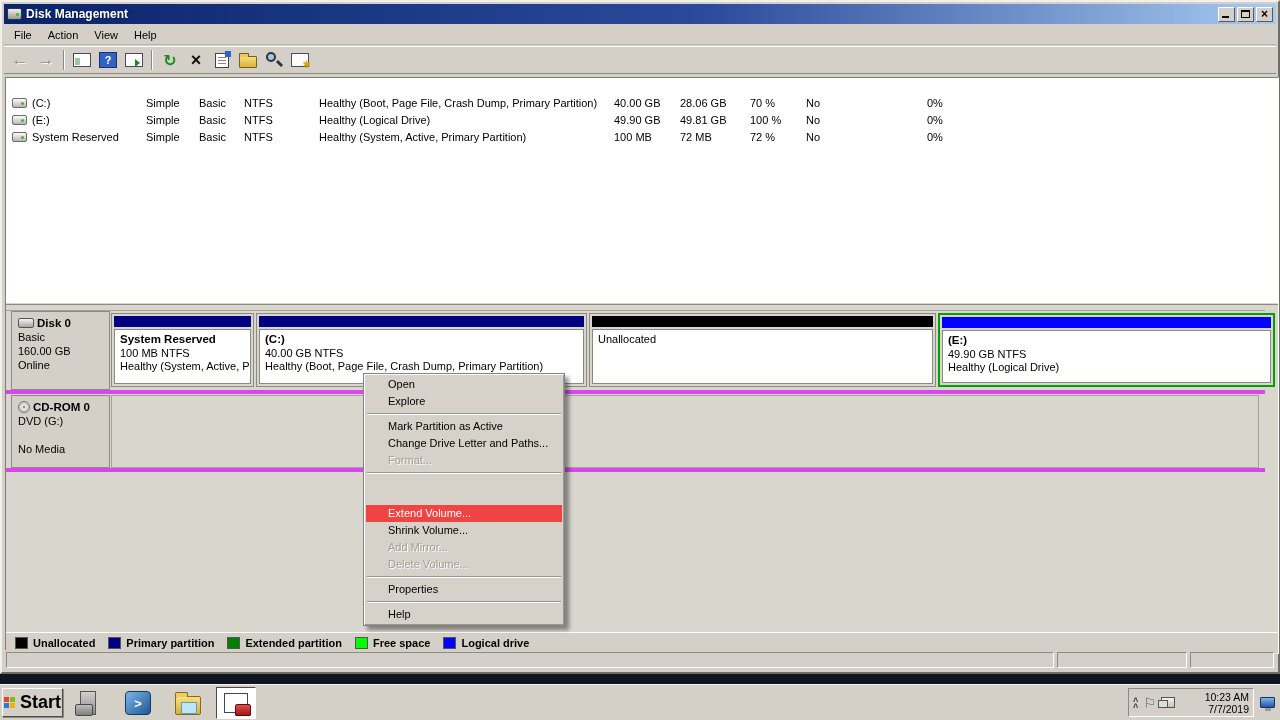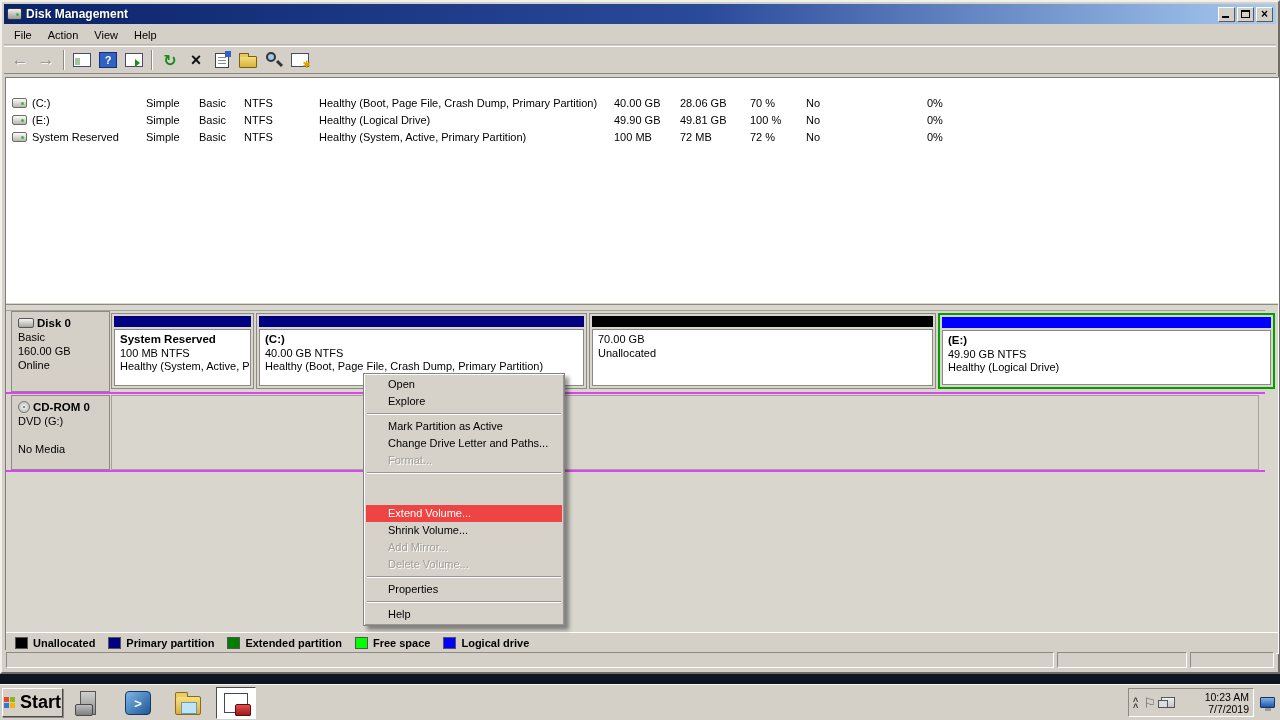--- a/index.html
+++ b/index.html
@@ -65,21 +65,21 @@
            padding:1px 4px; font-size:11px; white-space:nowrap; overflow:hidden; }
   .lv-rows { position:absolute; left:0; top:18px; right:0; bottom:0; }
   .lv-row { position:absolute; left:0; right:0; height:17px; }
   .cell { position:absolute; top:1px; white-space:nowrap; overflow:hidden; font-size:11px; }
   .vol-icon { display:inline-block; width:15px; height:10px; background:linear-gradient(#fcfcfc,#b9b6ae); border:1px solid #6e6c64;
               border-radius:2px; vertical-align:-1px; margin-right:5px; position:relative; }
   .vol-icon:after { content:""; position:absolute; right:2px; top:3px; width:3px; height:3px; border-radius:50%; background:#3cb43c; }
 
   
   .graphpane { position:absolute; left:0; top:226px; right:0; bottom:21px; background:#d9d6ce; border-top:1px solid #8d8a84; }
-  .disk-row { position:absolute; left:0; right:13px; border-bottom:2px solid #d946ef; }
+  .disk-row { position:absolute; left:0; right:13px; border-bottom:4px solid #d946ef; }
   .row-disk0 { top:5px; height:84px; border-top:1px solid #a5a29b; }
   .row-cdrom { top:90px; height:77px; }
   .disk-info { position:absolute; left:5px; top:0; bottom:0; width:99px; background:#d4d0c8; border:1px solid #8d8a84;
                padding:4px 6px; line-height:14px; }
   .disk-info .dname { font-weight:bold; font-size:11.5px; display:flex; align-items:center; gap:3px; }
   .drive-glyph { display:inline-block; width:16px; height:10px; background:linear-gradient(#f4f4f4,#a8a5a0); border:1px solid #555; border-radius:2px; }
   .disc-glyph { display:inline-block; width:12px; height:12px; border-radius:50%; background:radial-gradient(circle at 50% 50%, #888 18%, #e8e8e8 20%, #c9c6c0 70%, #8a8884 100%); border:1px solid #777; }
 
   .part { position:absolute; top:2px; bottom:3px; background:#d9d6ce; border:1px solid #8d8a84; }
   .part .bar { position:absolute; left:2px; right:2px; top:2px; height:11px; }
@@ -289,21 +289,20 @@
               <div class="pname">(C:)</div>
               <div>40.00 GB NTFS</div>
               <div>Healthy (Boot, Page File, Crash Dump, Primary Partition)</div>
             </div>
           </div>
 
           <div class="part" style="left:583px;width:347px">
             <div class="bar" style="background: rgb(0, 0, 0);"></div>
             <div class="pbody">
               <div class="pname"></div>
-              <div>70.00 GB</div>
               <div>Unallocated</div>
             </div>
           </div>
 
           <div class="part part-ext" style="left: 932px; width: 337px; border-color: rgb(0, 160, 0);">
             <div class="bar" style="background: rgb(0, 0, 255);"></div>
             <div class="pbody">
               <div class="pname">(E:)</div>
               <div>49.90 GB NTFS</div>
               <div>Healthy (Logical Drive)</div>

